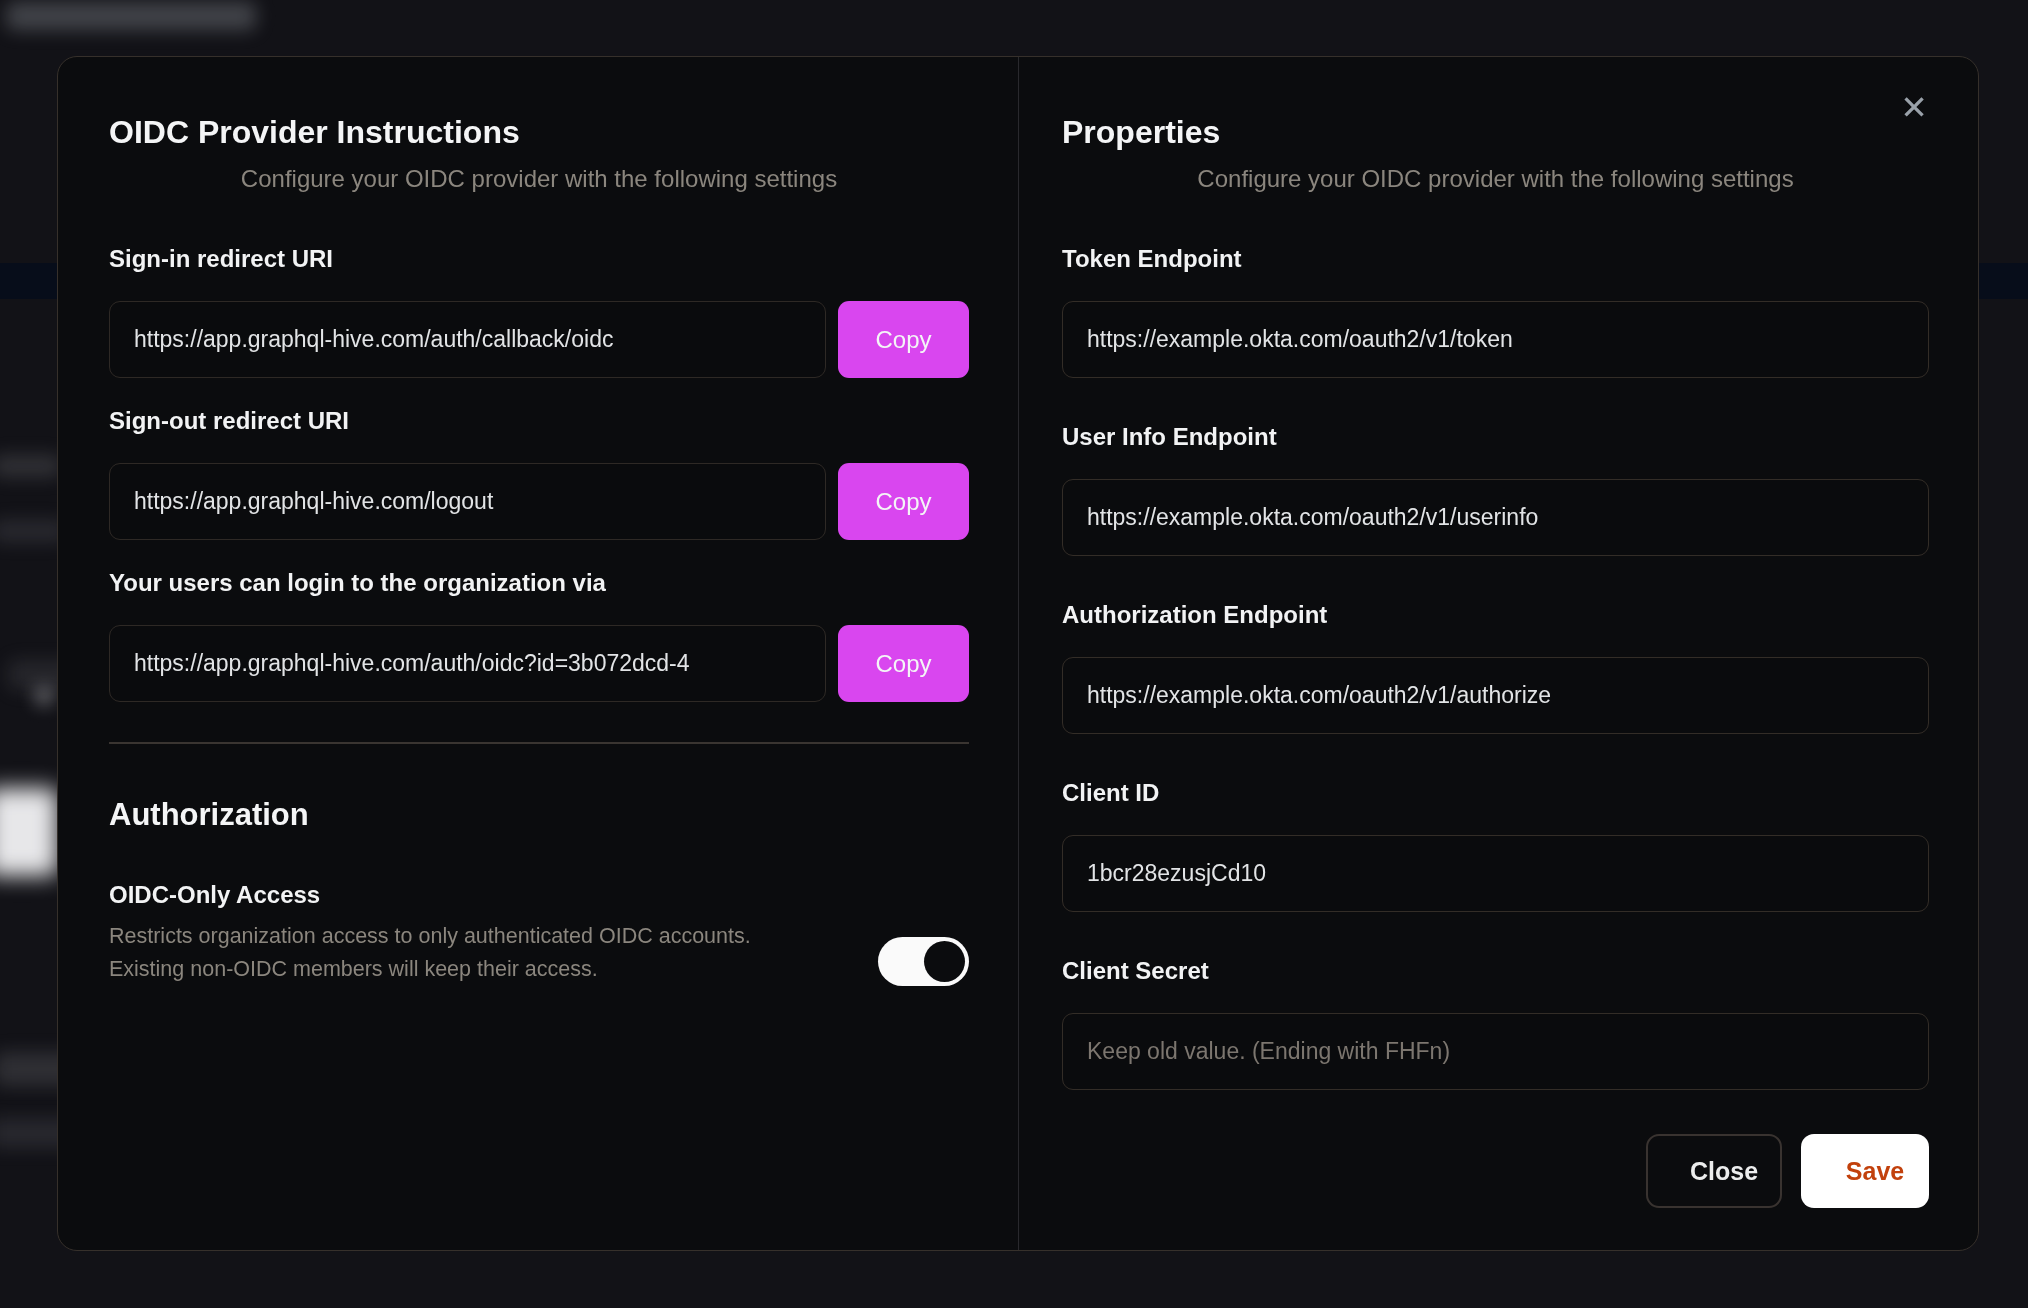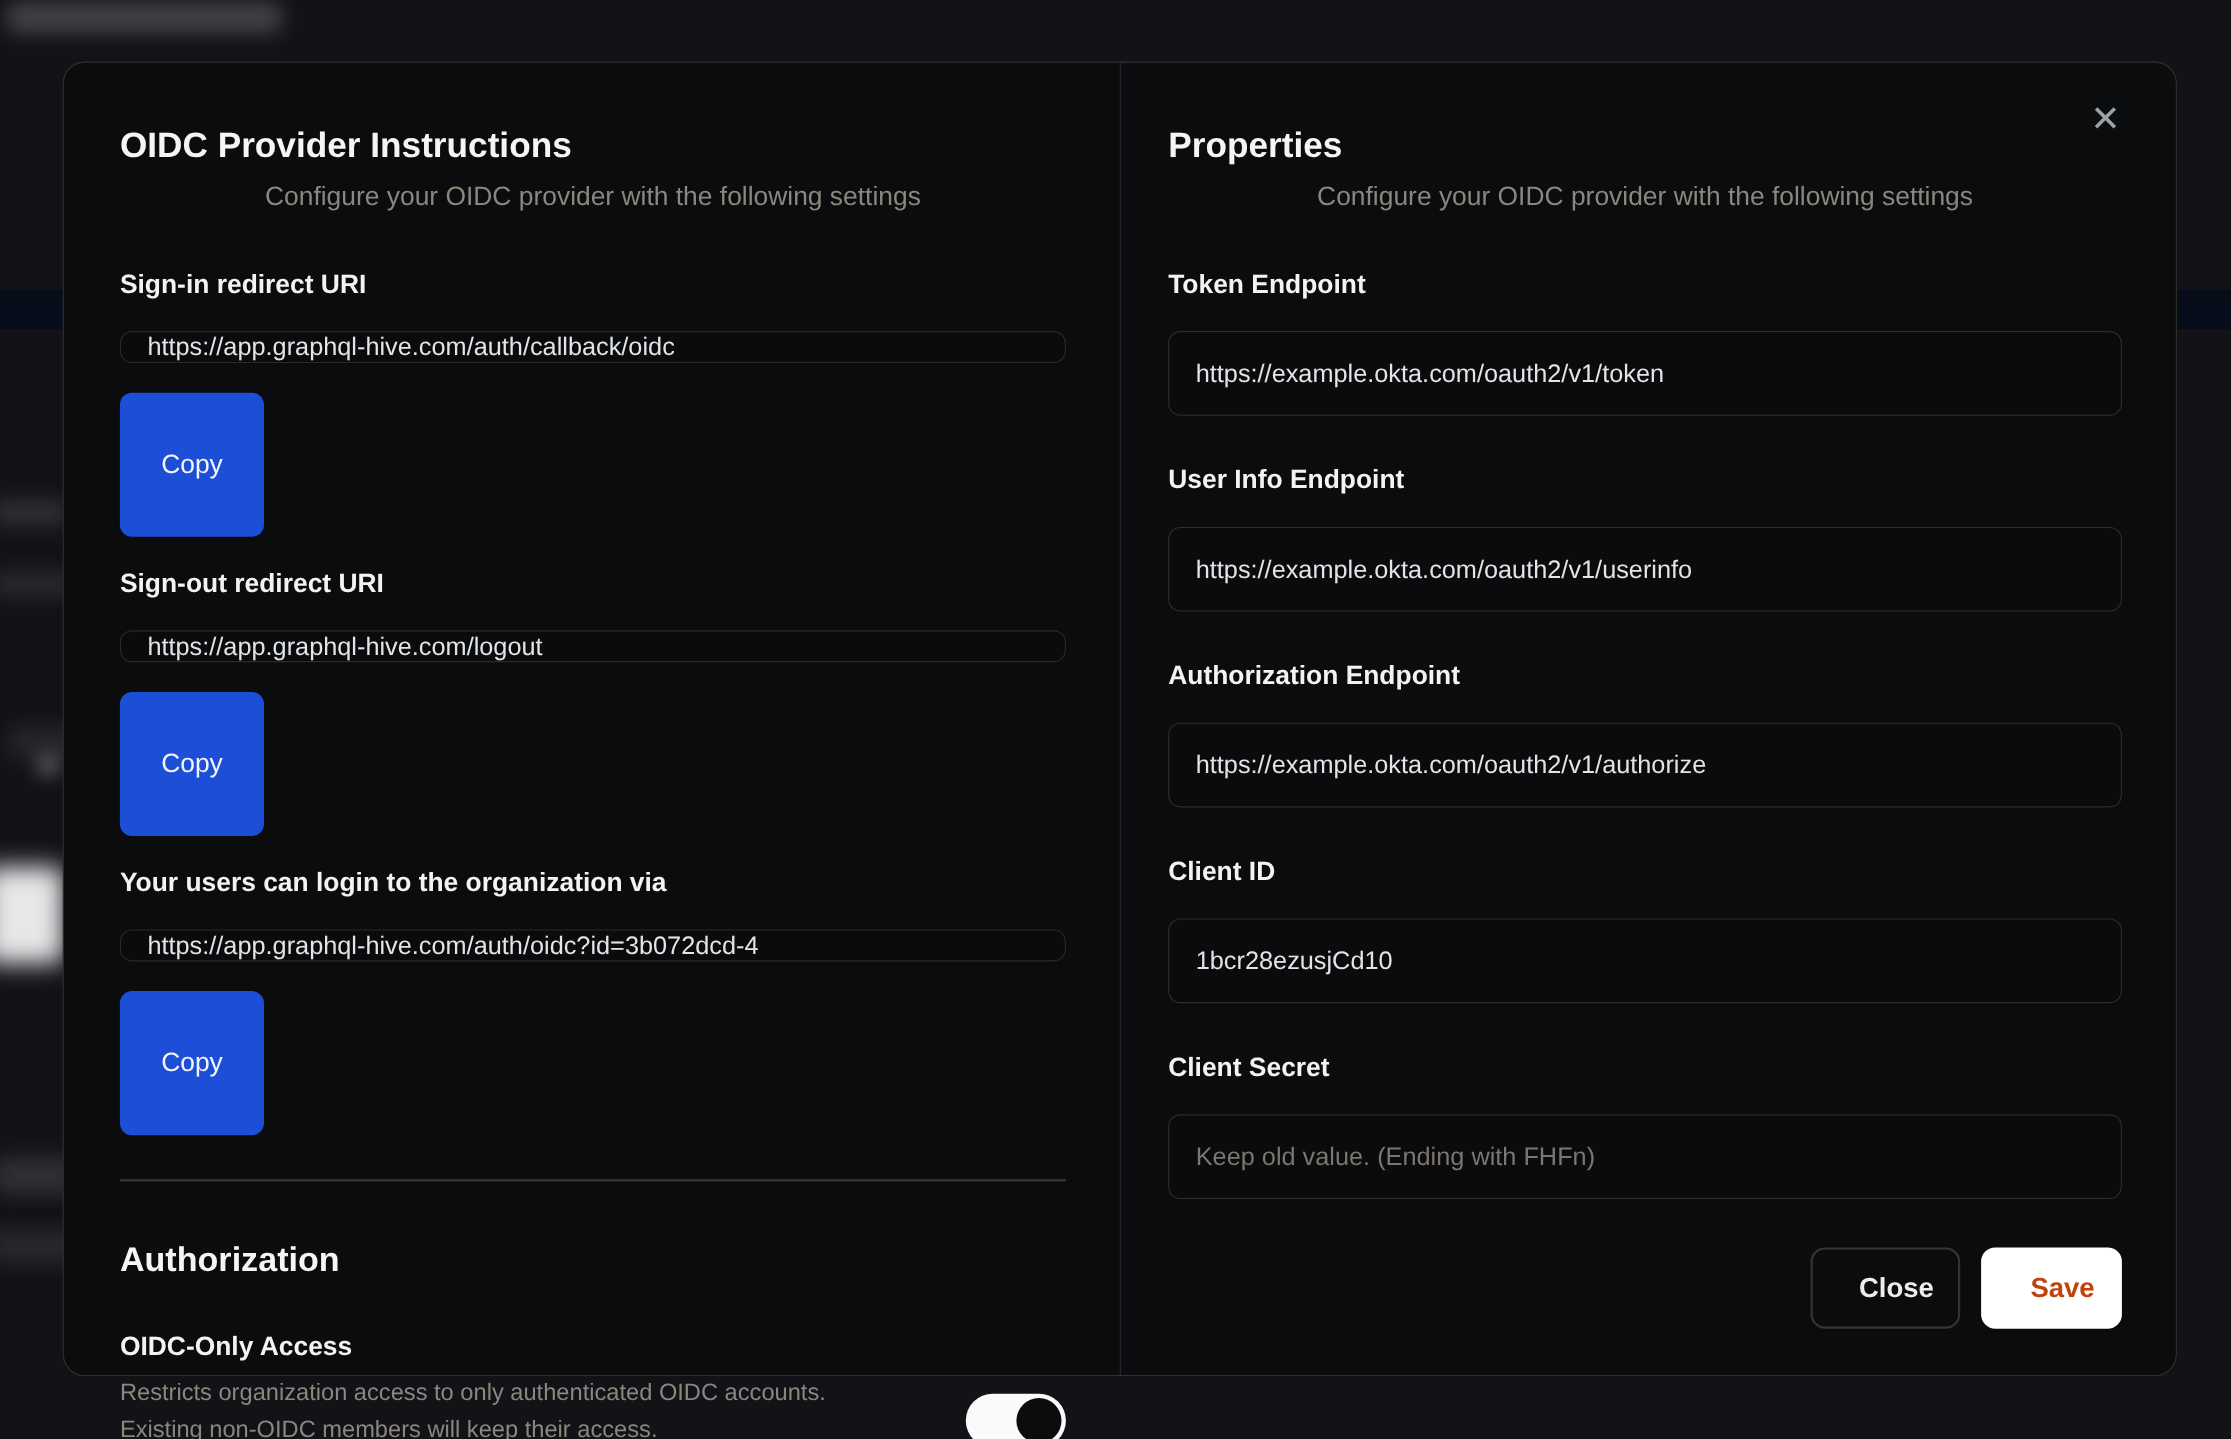--- a/index.html
+++ b/index.html
@@ -34,39 +34,39 @@
     display: flex;
   }
   .col { flex: 1 1 50%; padding: 54px 49px 0 51px; }
   .col.right { border-left: 1px solid #29292d; padding: 54px 49px 0 43px; position: relative; }
 
   .col-title { color: #f4f5f6; font-size: 32px; font-weight: 700; line-height: 42px; margin-bottom: 10px; }
   .col-sub   { color: #8b867e; font-size: 24px; line-height: 31px; margin-bottom: 50px; text-align: center; }
 
   .field-label { color: #f2f3f4; font-size: 24px; font-weight: 700; line-height: 29px; margin-bottom: 28px; }
 
-  .input-row { display: flex; gap: 27px; margin-bottom: 28px; flex-direction: column; }
+  .input-row { display: flex; gap: 12px; margin-bottom: 28px; }
   .text-input {
     flex: 1; height: 77px;
     background: #0a0b0d;
     border: 1px solid #2e2925;
     border-radius: 11px;
     color: #e2e4e6;
     font-family: "Liberation Sans", sans-serif;
     font-size: 23px;
     padding: 0 24px;
     outline: none;
     min-width: 0;
   }
   .col.right .text-input { border-color: #332d27; }
   .text-input::placeholder { color: #7c766f; }
 
   .copy-btn {
     width: 131px; height: 77px; flex: 0 0 131px;
-    background: #1d4ed8;
+    background: #d946ef;
     border: none; border-radius: 11px;
     color: #f4f5f6; font-family: "Liberation Sans", sans-serif;
     font-size: 24px; font-weight: 400;
     cursor: pointer;
   }
 
   .divider { border: none; border-top: 2px solid #3a3531; margin: 40px 0 52px 0; }
 
   .restrict-title { color: #f4f5f6; font-size: 31px; font-weight: 700; line-height: 38px; margin-bottom: 46px; }
   .toggle-row { display: flex; align-items: flex-end; justify-content: space-between; }

